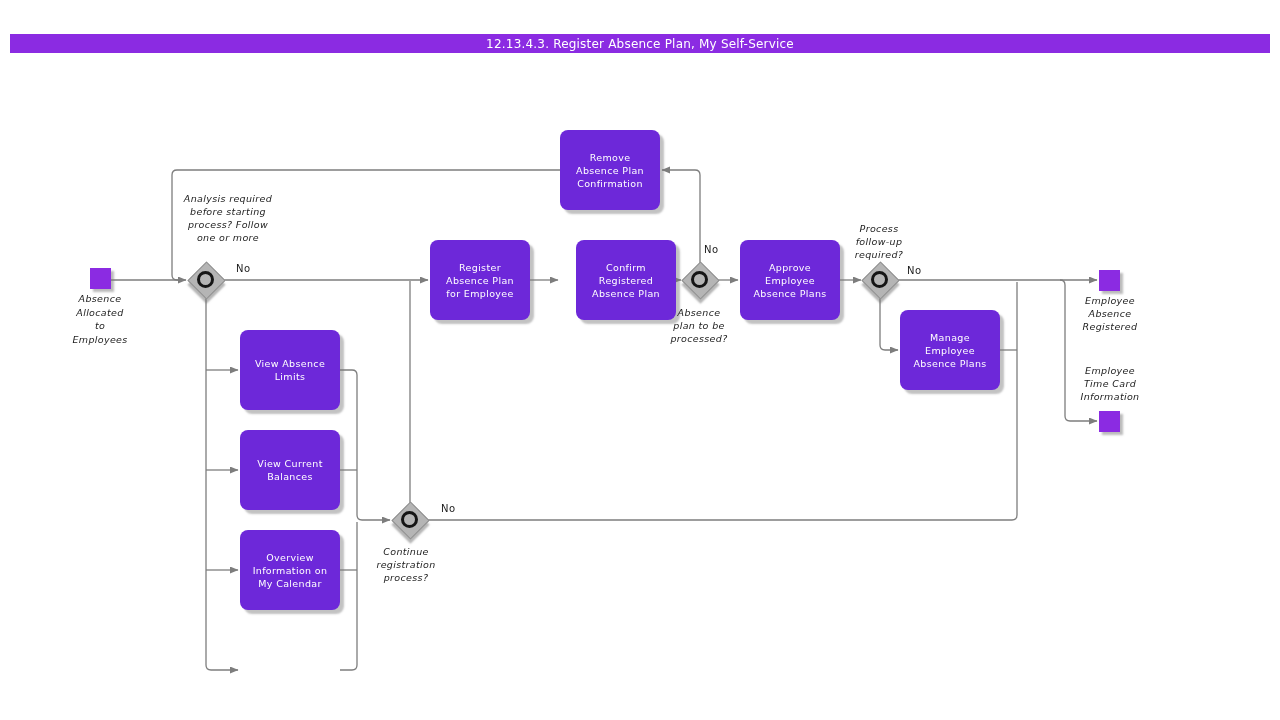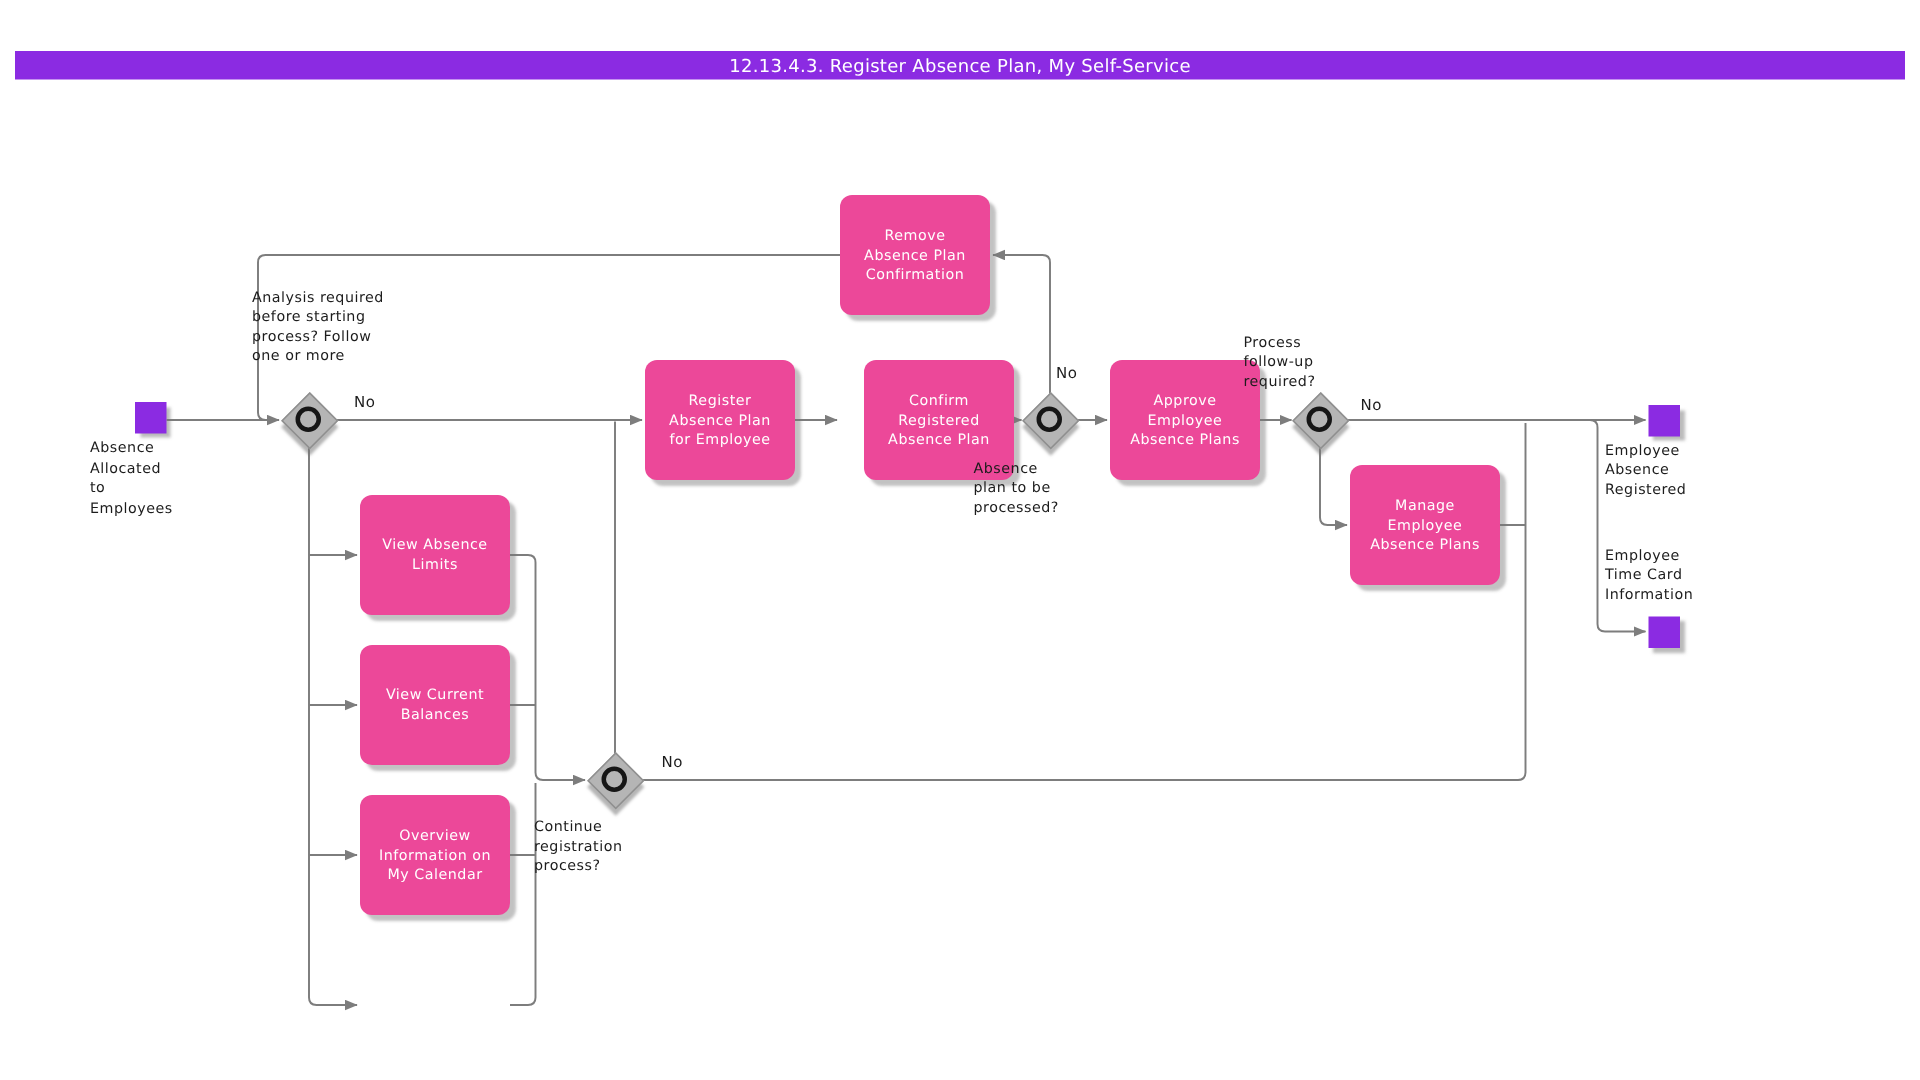--- a/index.html
+++ b/index.html
@@ -2,34 +2,34 @@
 <html><head>
 <meta charset="utf-8">
 <style>
   html,body{margin:0;padding:0;background:#ffffff;width:1280px;height:720px;overflow:hidden;
     font-family:"DejaVu Sans","Liberation Sans",sans-serif;}
   .stage{position:relative;width:1280px;height:720px;background:#ffffff;}
   .titlebar{position:absolute;left:10px;top:10px;width:1260px;height:19px;background:#8B2BE2;
     color:#ffffff;font-weight:normal;font-size:12px;letter-spacing:.2px;
     display:flex;align-items:center;justify-content:center;z-index:3;margin-top:24px;}
   svg.wires{position:absolute;left:0;top:0;z-index:1;}
-  .task{position:absolute;width:100px;height:80px;background:#ec4899;border-radius:8px;
+  .task{position:absolute;width:100px;height:80px;background:#6d28d9;border-radius:8px;
     color:#ffffff;font-size:9.5px;line-height:13px;letter-spacing:.35px;text-align:center;
     display:flex;align-items:center;justify-content:center;white-space:pre-line;
     box-shadow:4px 4px 2px rgba(120,120,120,.45);z-index:2;}
   .evt{position:absolute;width:21px;height:21px;background:#8B2BE2;
     box-shadow:3px 3px 2px rgba(120,120,120,.5);z-index:2;}
   .gw{position:absolute;width:36px;height:36px;z-index:2;}
   .gw-d{position:absolute;left:5px;top:5px;width:25px;height:25px;background:#b5b5b5;
     border:1px solid #8f8f8f;transform:rotate(45deg);
     box-shadow:3px 3px 2px rgba(120,120,120,.55);}
   .gw-c{position:absolute;left:9px;top:9px;width:17px;height:17px;border-radius:50%;
     border:3.5px solid #161616;box-sizing:border-box;}
   .lbl{position:absolute;color:#1c1c1c;font-size:9.5px;line-height:13px;letter-spacing:.35px;
-    text-align:left;white-space:pre-line;z-index:3;}
+    text-align:center;white-space:pre-line;z-index:3;font-style:italic;}
   .lbl.left4{line-height:13.5px;}
   .no{position:absolute;color:#1c1c1c;font-size:10px;letter-spacing:.4px;z-index:3;}
 </style>
 </head>
 <body>
 
 <div class="stage">
 
   <div class="titlebar">12.13.4.3. Register Absence Plan, My Self-Service</div>
 

